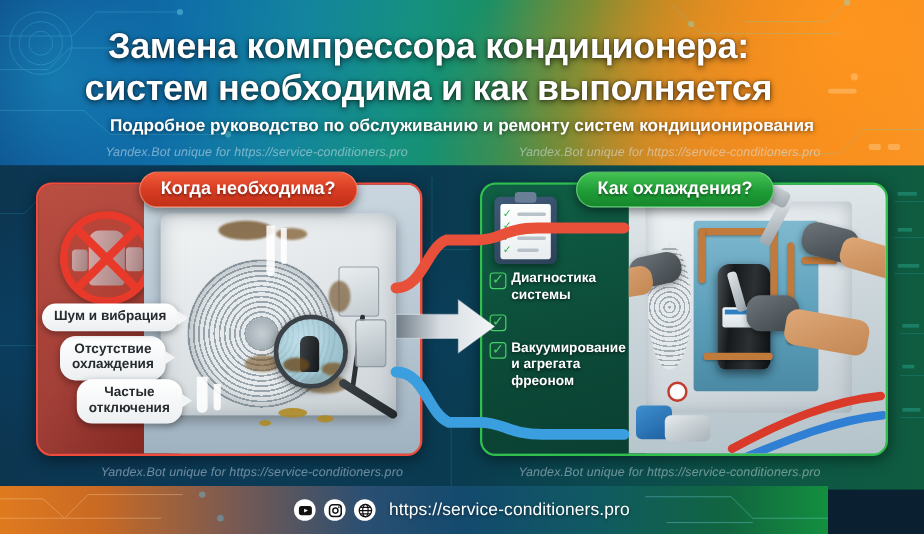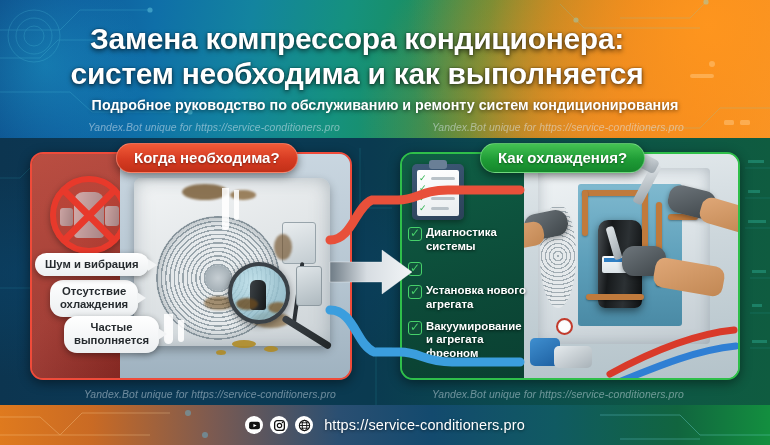--- a/index.html
+++ b/index.html
@@ -340,21 +340,21 @@
     left: 480px; top: 143px;
     background: linear-gradient(180deg,#44c253 0%, #1f9c36 55%, #15872c 100%);
     border: 1.5px solid rgba(160,240,170,.5);
   }
 
   
   .flow { position: absolute; left: 0; top: 0; width: 770px; height: 445px; pointer-events:none; }
 
   
   .footer {
-    position: absolute; left: 0; top: 405px; width: 770px; height: 40px;
+    position: absolute; left: 0; top: 405px; width: 690px; height: 40px;
     background: linear-gradient(90deg, #df7a1e 0%, #c96a24 12%, #7a5a52 28%,
       #2a4f72 44%, #134a6e 56%, #105a62 72%, #11653f 88%, #138f3f 100%);
     overflow: hidden;
   }
   .footer-inner {
     position: absolute; left: 0; top: 0; width: 770px; height: 40px;
     display: flex; align-items: center; justify-content: center; gap: 7px;
   }
   .sicon {
     width: 18px; height: 18px; border-radius: 50%;
@@ -479,21 +479,21 @@
       <div class="oil" style="left:112px;top:186px;width:24px;height:8px;"></div>
       <div class="oil" style="left:144px;top:192px;width:14px;height:6px;"></div>
       <div class="oil" style="left:96px;top:196px;width:10px;height:5px;"></div>
     </div>
   </div>
 
   <div class="bubble b2">Отсутствие
 охлаждения</div>
   <div class="bubble b1">Шум и вибрация</div>
   <div class="bubble b3">Частые
-выполняется</div>
+отключения</div>
 
   <div class="panel-right">
     <div class="pr-greenside"></div>
     <div class="repair-photo">
       <div class="unit-frame">
         <div class="unit-cav"></div>
         <div style="position:absolute;left:2px;top:36px;width:36px;height:104px;border-radius:50%;background:repeating-radial-gradient(circle at 50% 50%,#9aa6ad 0 1.2px,#e6eaec 1.2px 4px);opacity:.9;"></div>
         <div class="compressor">
           <div class="lbl"></div>
         </div>
@@ -544,25 +544,20 @@
     <div class="ck-item">
       <span class="ck-box"></span>
       <span class="ck-txt">Диагностика
 системы</span>
     </div>
     <div class="ck-item">
       <span class="ck-box"></span>
     </div>
     <div class="ck-item">
       <span class="ck-box"></span>
-      <span class="ck-txt">Установка нового
-агрегата</span>
-    </div>
-    <div class="ck-item">
-      <span class="ck-box"></span>
       <span class="ck-txt">Вакуумирование
 и агрегата
 фреоном</span>
     </div>
   </div>
 
   <svg class="flow" viewBox="0 0 770 445">
     <defs>
       <linearGradient id="gArrow" x1="0" y1="0" x2="1" y2="0">
         <stop offset="0%" stop-color="#6f7c86"></stop>

